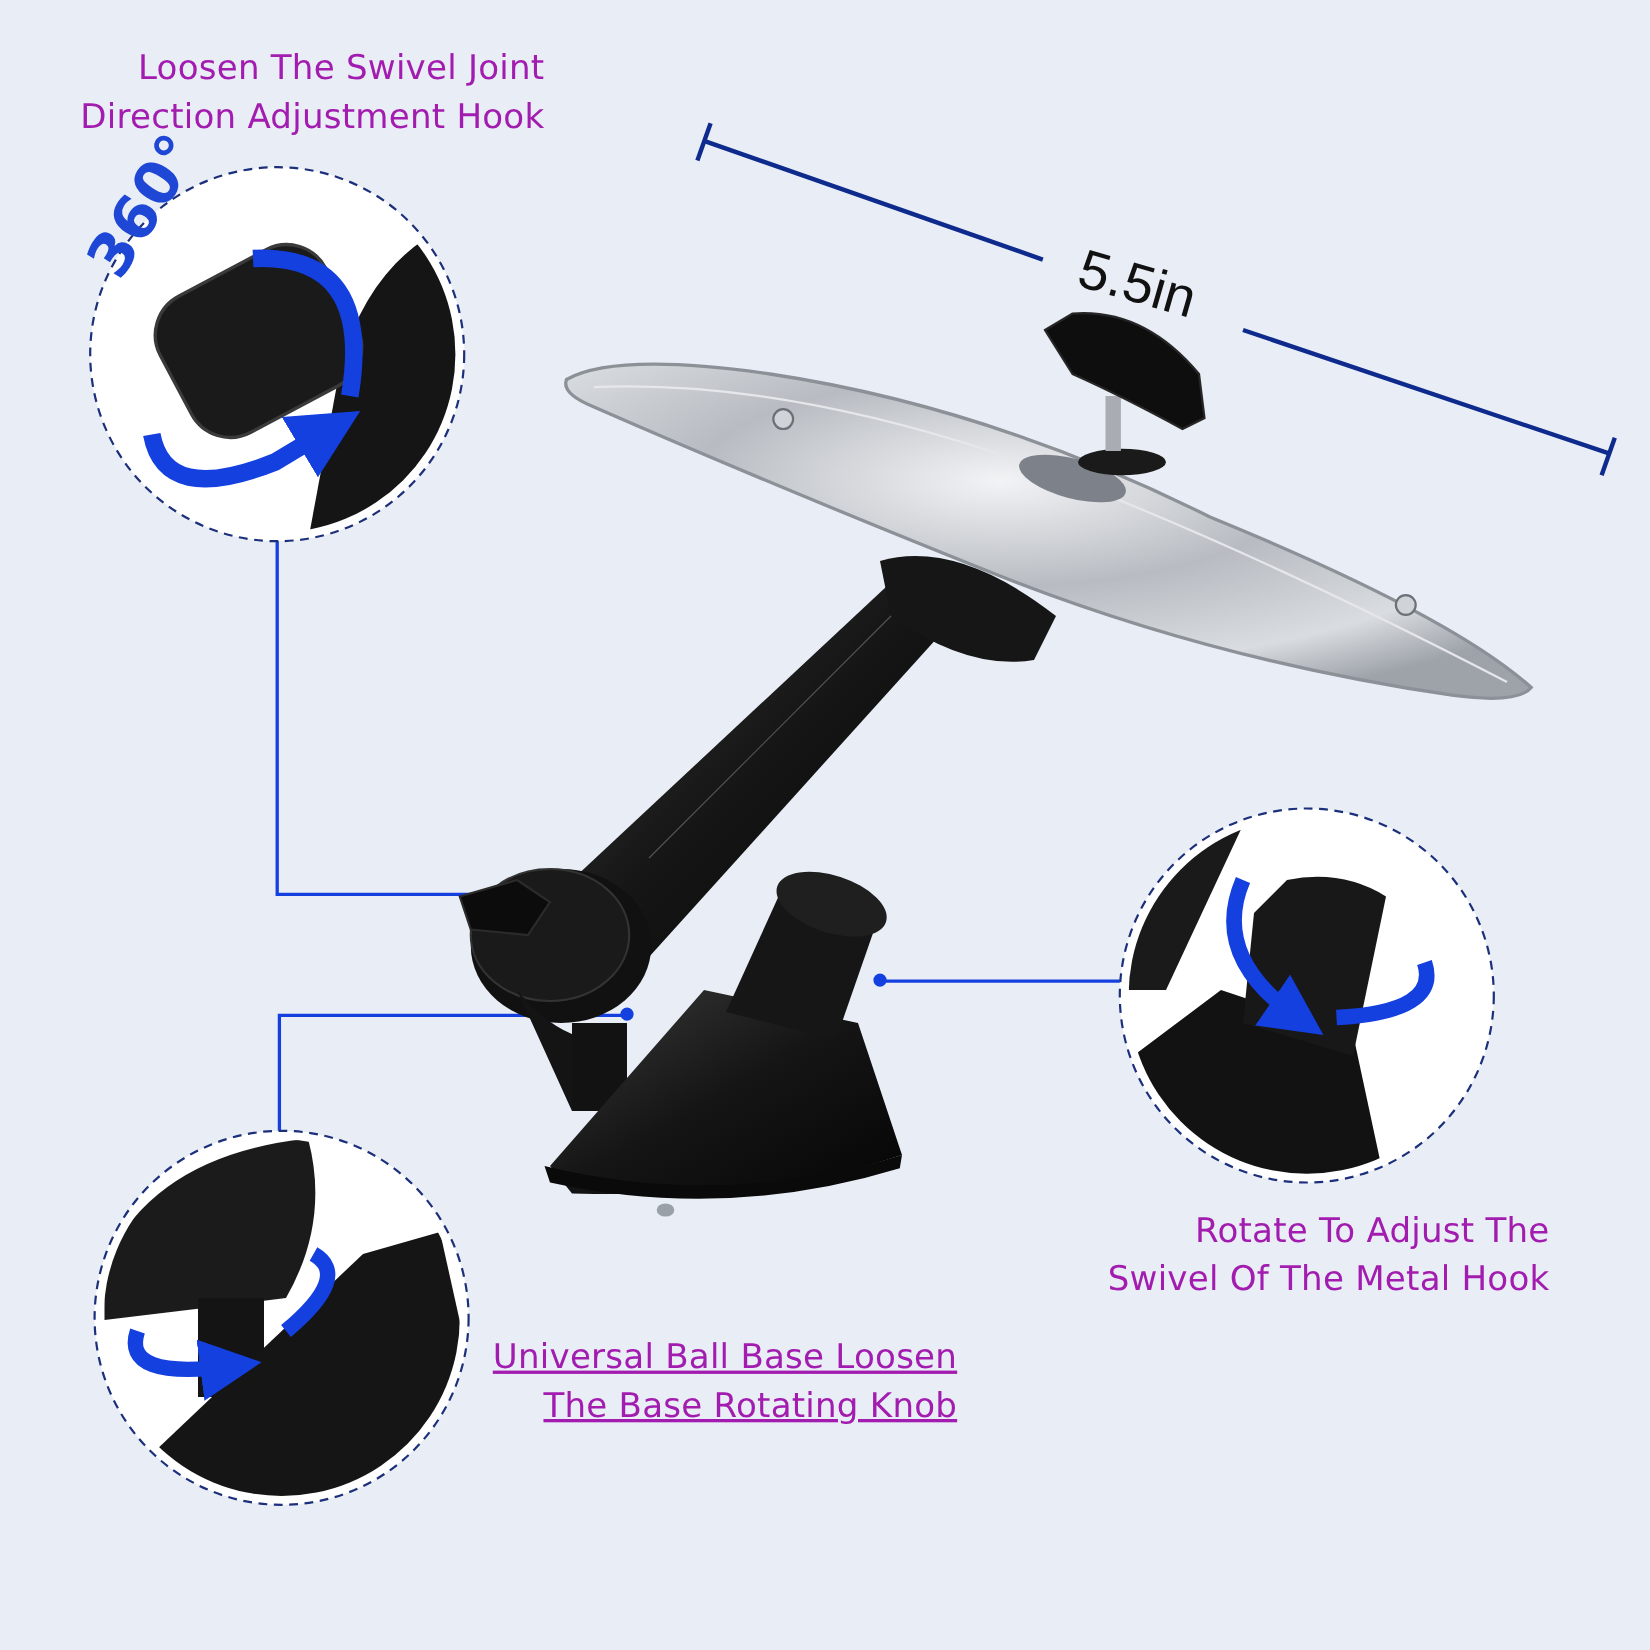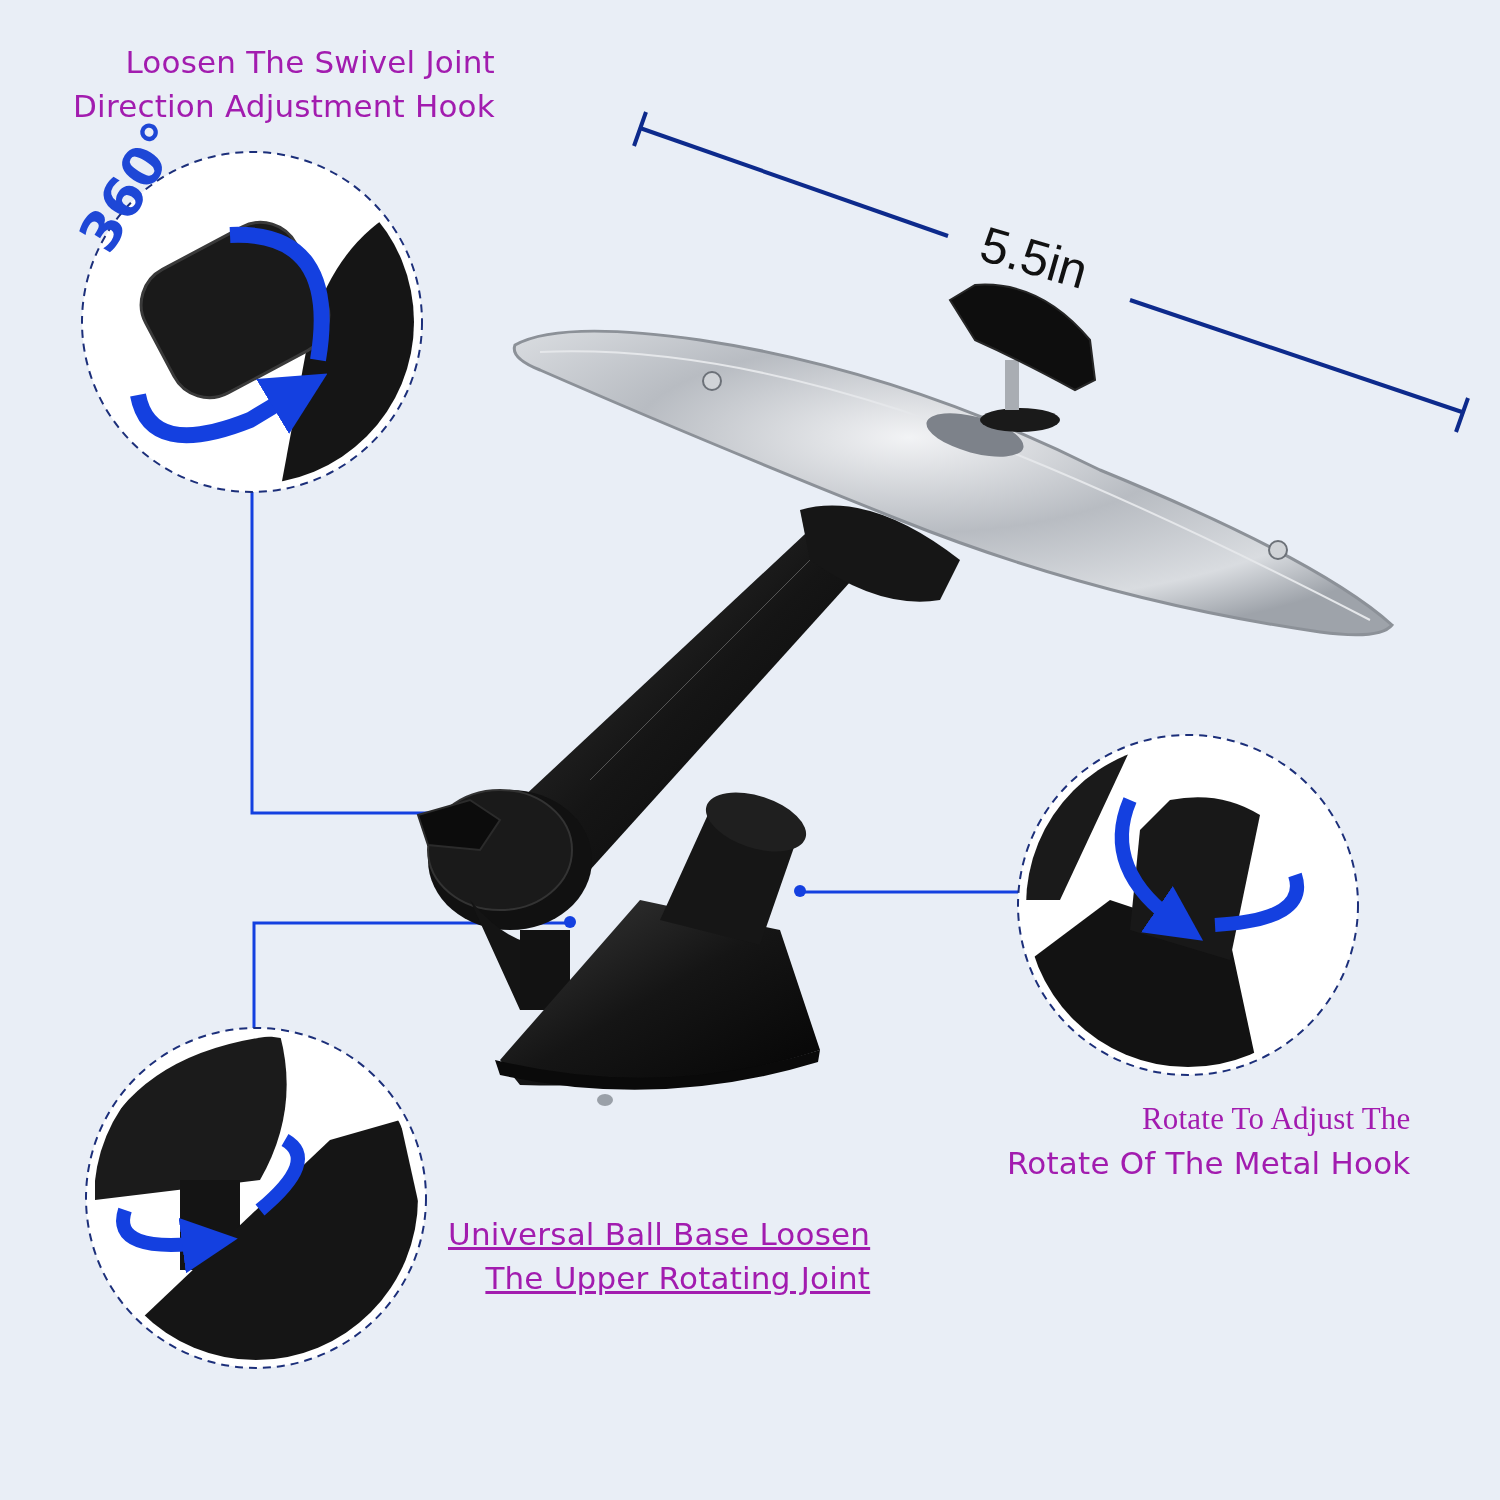--- a/index.html
+++ b/index.html
@@ -30,27 +30,27 @@
 </style>
 </head>
 <body>
 
 <div class="label" style="left:73px; top:40px;">
   <div style="padding-left:22px;">Loosen The Swivel Joint</div>
   <div>Direction Adjustment Hook</div>
 </div>
 
 <div class="label" style="left:1007px; top:1097px;">
-  <div style="padding-left:33px;font-family:Liberation Serif, serif;">Rotate To Adjust The</div>
-  <div>Rotate Of The Metal Hook</div>
+  <div style="padding-left:33px;">Rotate To Adjust The</div>
+  <div>Swivel Of The Metal Hook</div>
 </div>
 
 <div class="label" style="left:448px; top:1212px;text-decoration:underline;">
   <div>Universal Ball Base Loosen</div>
-  <div>The Upper Rotating Joint</div>
+  <div>The Base Rotating Knob</div>
 </div>
 
 <svg class="canvas" viewBox="0 0 1500 1500" xmlns="http://www.w3.org/2000/svg">
   <defs>
     <radialGradient id="steelGrad" cx="0.45" cy="0.35" r="0.7">
       <stop offset="0" stop-color="#f2f3f5"></stop>
       <stop offset="0.45" stop-color="#b8bcc2"></stop>
       <stop offset="0.8" stop-color="#d9dce0"></stop>
       <stop offset="1" stop-color="#9ea3aa"></stop>
     </radialGradient>

